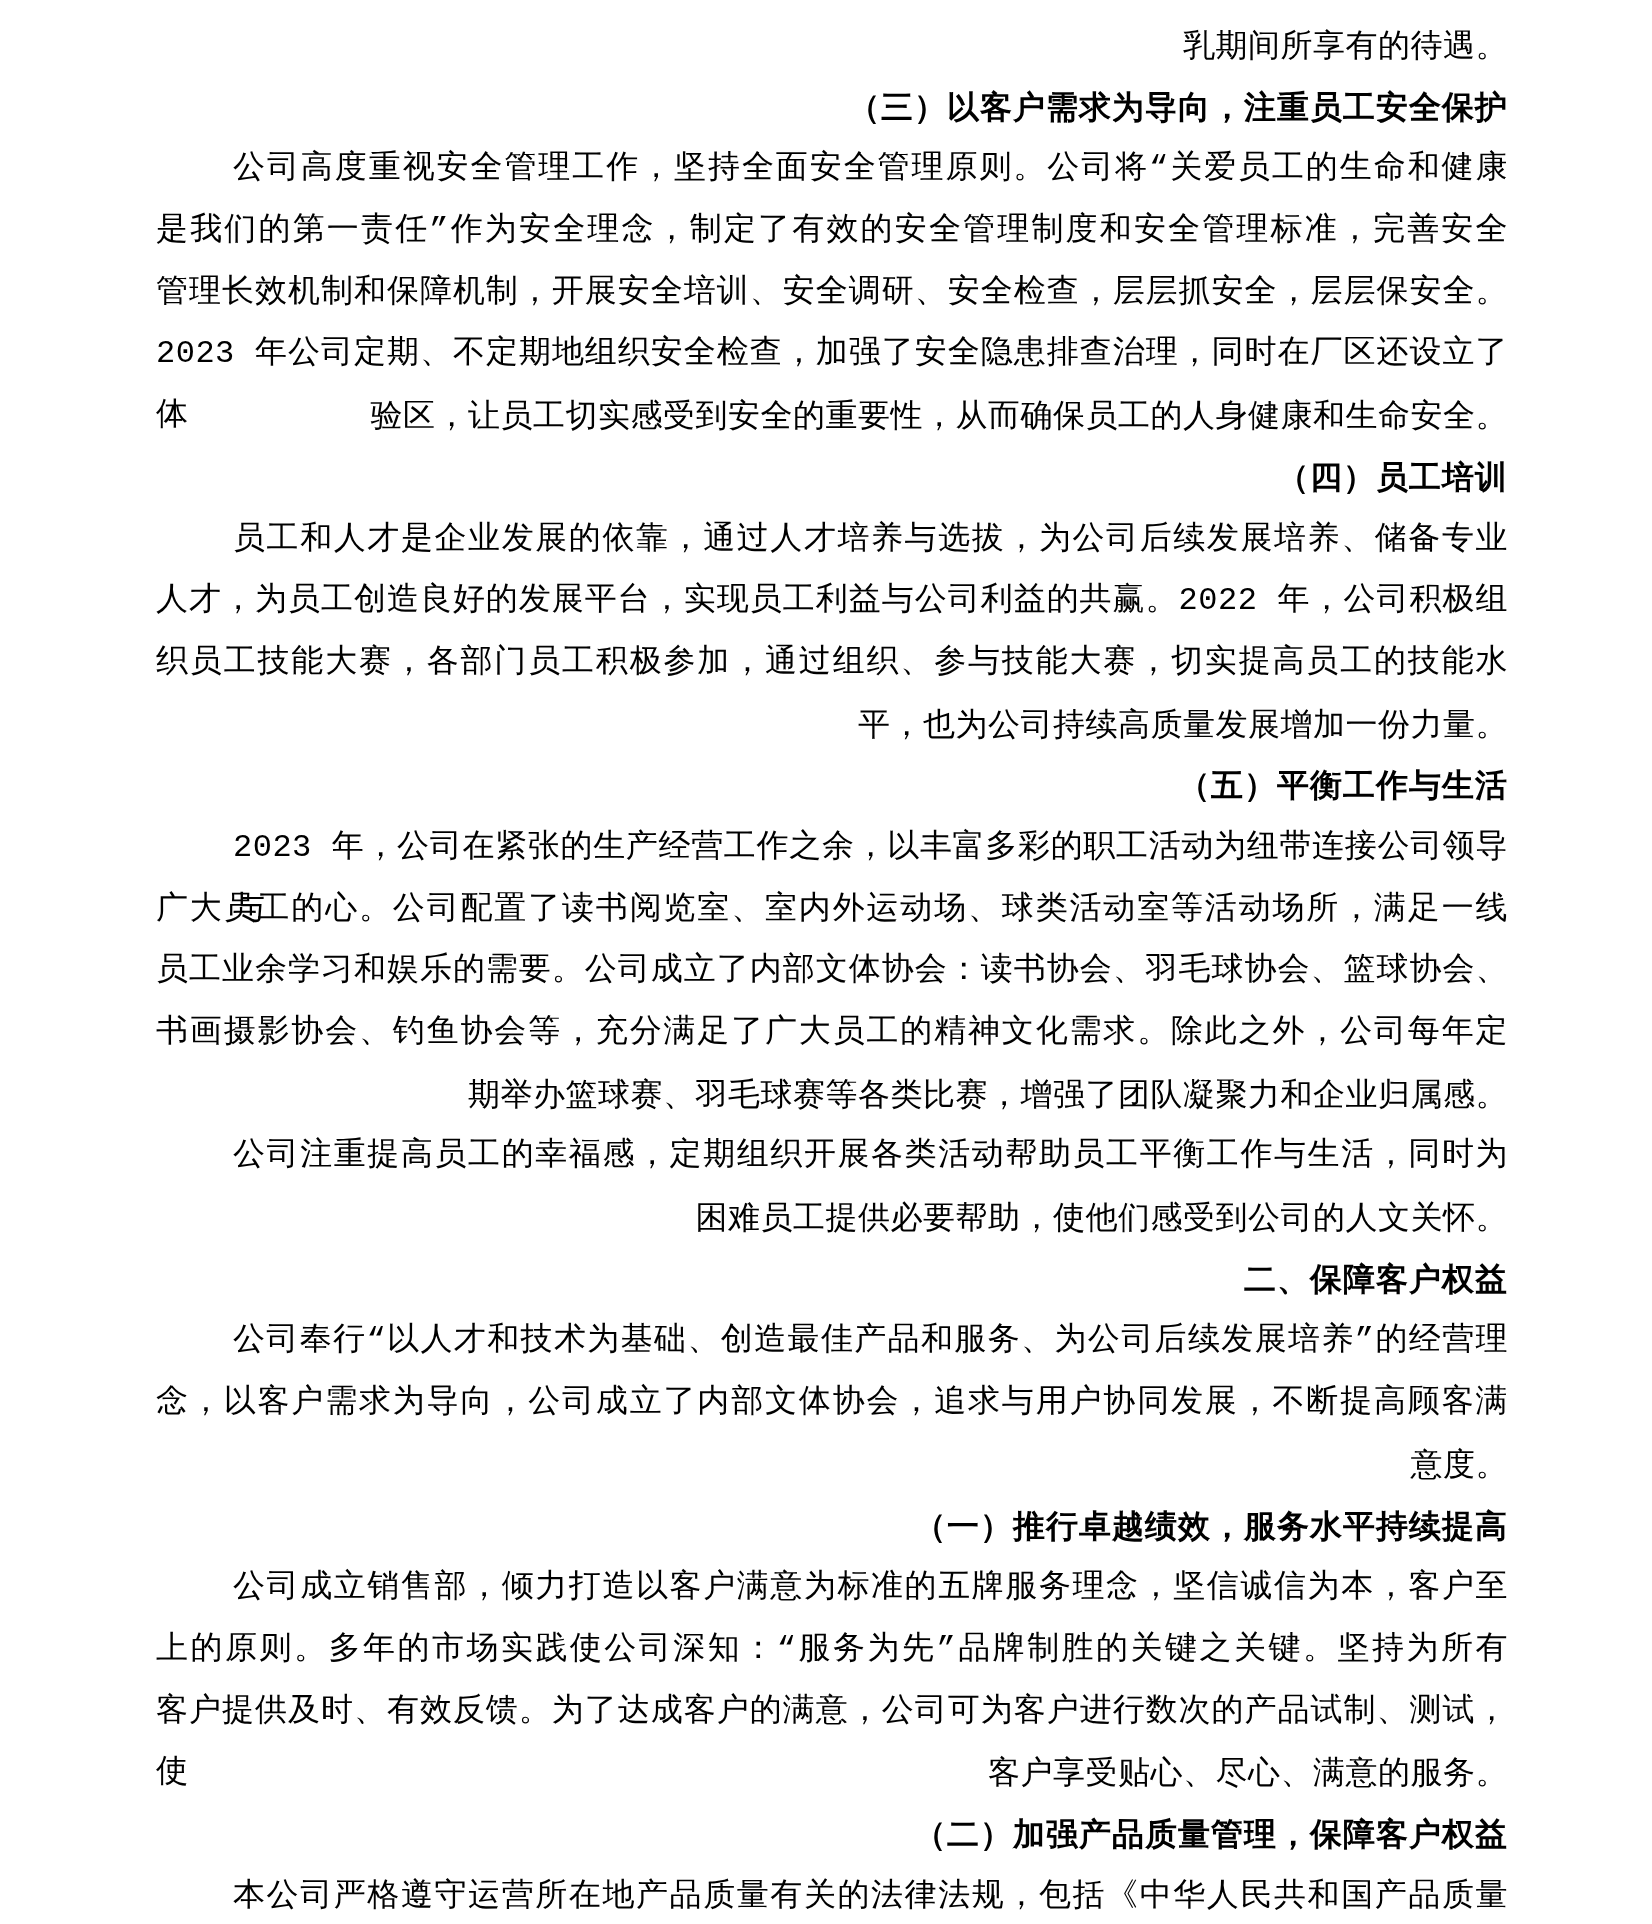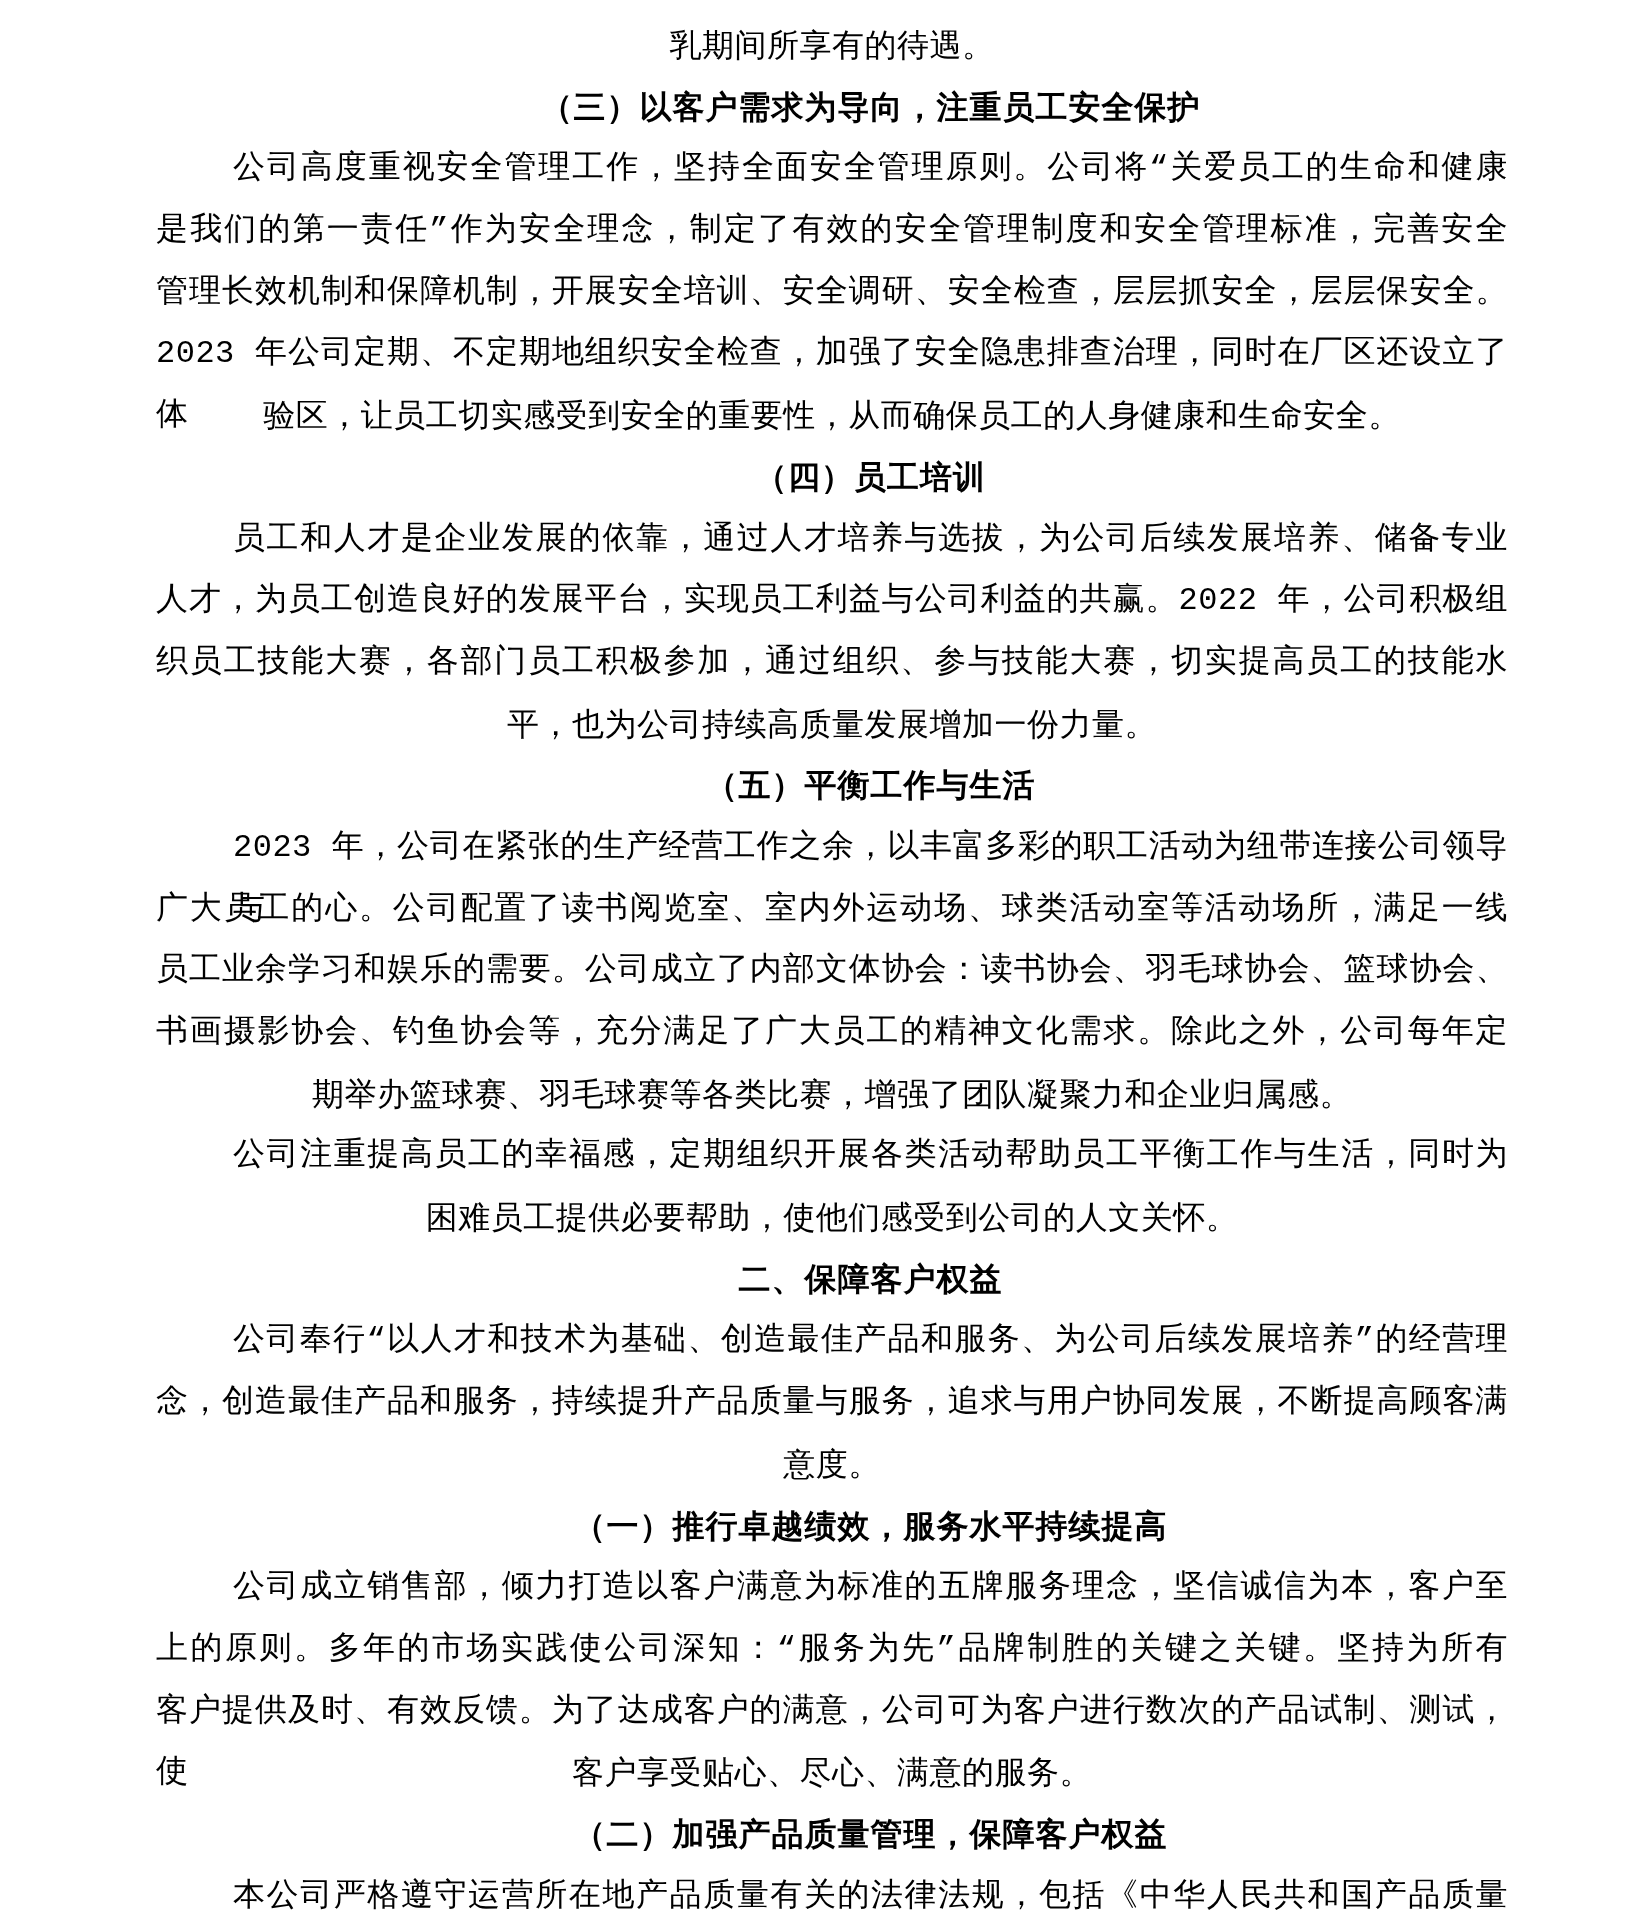--- a/index.html
+++ b/index.html
@@ -20,21 +20,21 @@
     position: absolute;
     left: 156px;
     top: 15px;
     width: 1352px;
   }
   .line {
     height: 61.7px;
     line-height: 61.7px;
     font-size: 32px;
     letter-spacing: 0.5px;
-    text-align: center;
+    text-align: right;
     overflow: visible;
   }
   
   .line.fill {
     text-align: justify;
     text-align-last: justify;
     text-justify: inter-character;
     font-family: Liberation Mono, monospace;
   }
   
@@ -67,21 +67,21 @@
       <div class="line indent heading">（五）平衡工作与生活</div>
       <div class="line indent fill">2023 年，公司在紧张的生产经营工作之余，以丰富多彩的职工活动为纽带连接公司领导与</div>
       <div class="line fill">广大员工的心。公司配置了读书阅览室、室内外运动场、球类活动室等活动场所，满足一线</div>
       <div class="line fill">员工业余学习和娱乐的需要。公司成立了内部文体协会：读书协会、羽毛球协会、篮球协会、</div>
       <div class="line fill">书画摄影协会、钓鱼协会等，充分满足了广大员工的精神文化需求。除此之外，公司每年定</div>
       <div class="line">期举办篮球赛、羽毛球赛等各类比赛，增强了团队凝聚力和企业归属感。</div>
       <div class="line indent fill">公司注重提高员工的幸福感，定期组织开展各类活动帮助员工平衡工作与生活，同时为</div>
       <div class="line">困难员工提供必要帮助，使他们感受到公司的人文关怀。</div>
       <div class="line indent heading">二、保障客户权益</div>
       <div class="line indent fill">公司奉行“以人才和技术为基础、创造最佳产品和服务、为公司后续发展培养”的经营理</div>
-      <div class="line fill">念，创造最佳产品和服务，持续提升产品质量与服务，追求与用户协同发展，不断提高顾客满</div>
+      <div class="line fill">念，以客户需求为导向，公司成立了内部文体协会，追求与用户协同发展，不断提高顾客满</div>
       <div class="line">意度。</div>
       <div class="line indent heading">（一）推行卓越绩效，服务水平持续提高</div>
       <div class="line indent fill">公司成立销售部，倾力打造以客户满意为标准的五牌服务理念，坚信诚信为本，客户至</div>
       <div class="line fill">上的原则。多年的市场实践使公司深知：“服务为先”品牌制胜的关键之关键。坚持为所有</div>
       <div class="line fill">客户提供及时、有效反馈。为了达成客户的满意，公司可为客户进行数次的产品试制、测试，使</div>
       <div class="line">客户享受贴心、尽心、满意的服务。</div>
       <div class="line indent heading">（二）加强产品质量管理，保障客户权益</div>
       <div class="line indent fill">本公司严格遵守运营所在地产品质量有关的法律法规，包括《中华人民共和国产品质量</div>
     </div>
 </div>

